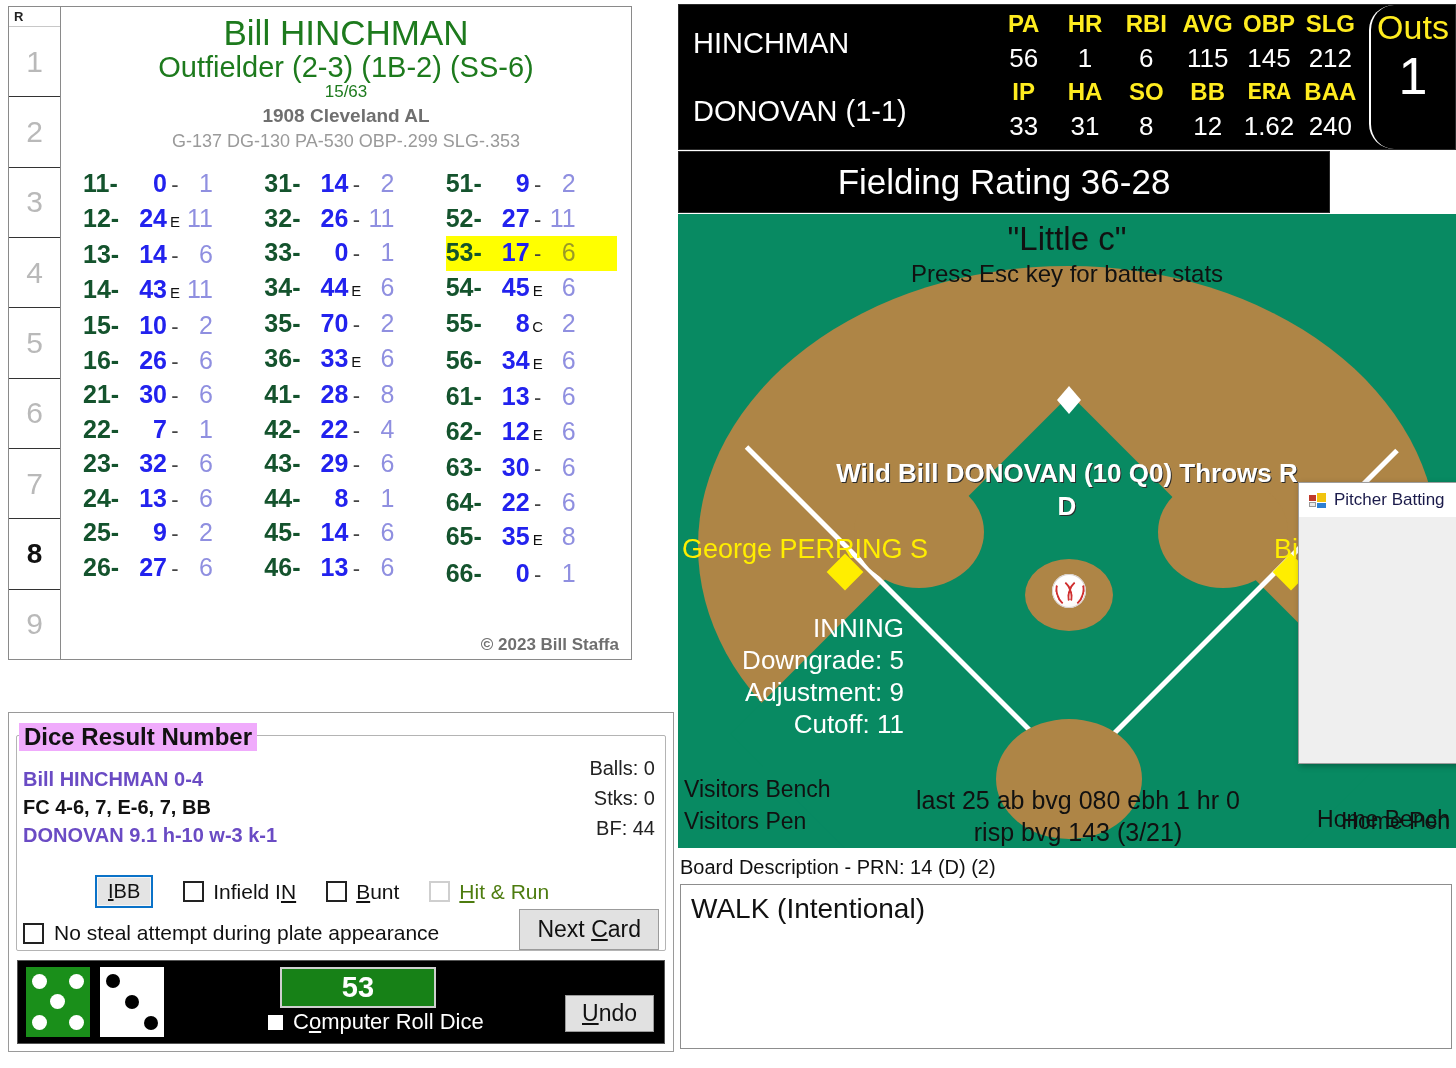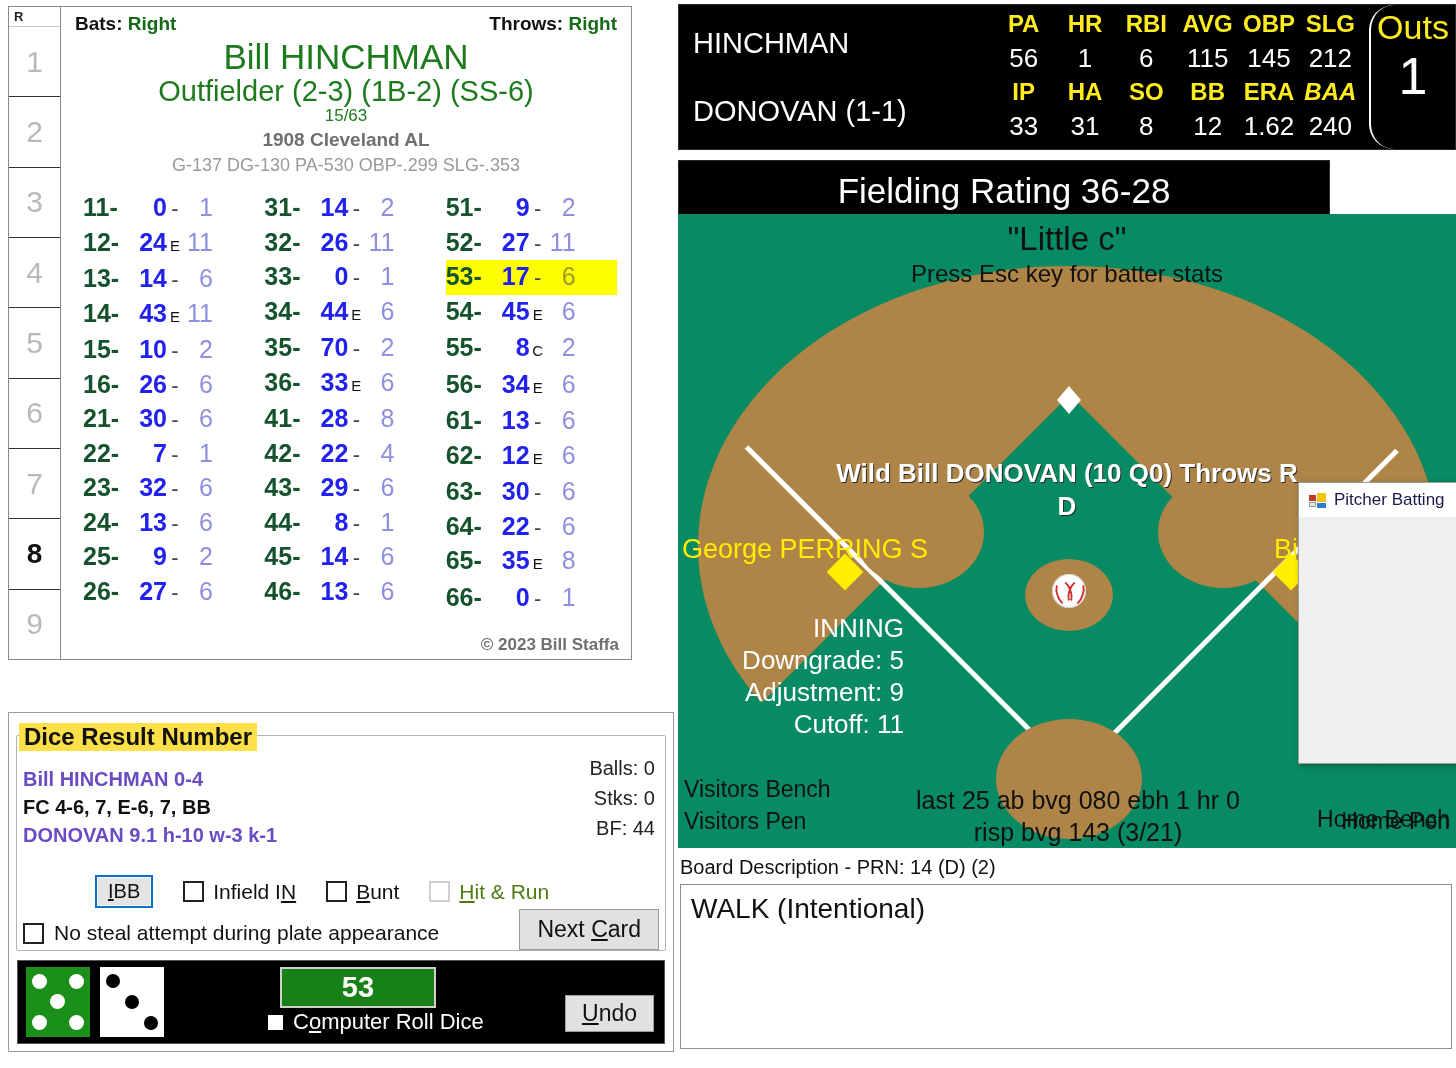--- a/index.html
+++ b/index.html
@@ -92,21 +92,21 @@
     width: 666px; height: 340px;
     background: #ffffff; border: 1px solid #9a9a9a;
     box-sizing: border-box;
   }
   .group-box {
     position: absolute; left: 7px; top: 22px; right: 7px; bottom: 100px;
     border: 1px solid #b4b4b4; border-radius: 2px;
   }
   .group-title {
     position: absolute; left: 10px; top: 10px;
-    background: #fde047; padding: 0 5px;
+    background: #f0abfc; padding: 0 5px;
     font-size: 24px; font-weight: bold; color: #111;
   }
   .drn-lines { position: absolute; left: 14px; top: 52px; }
   .drn-line { font-size: 20px; font-weight: bold; line-height: 28px; white-space: nowrap; }
   .drn-line.purple { color: #6a4bc4; }
   .drn-line.black { color: #111; }
   .count-box {
     position: absolute; right: 18px; top: 40px;
     text-align: right; font-size: 20px; line-height: 30px; color: #222;
   }
@@ -192,21 +192,21 @@
     display: grid;
     grid-template-columns: 300px repeat(6, 1fr);
     grid-template-rows: 30px 38px 30px 38px;
     align-items: center;
     padding: 4px 8px 4px 14px; box-sizing: border-box;
   }
   .sb-name { color: #fff; font-size: 29px; grid-row: span 2; }
   .sb-hdr { color: #ffec1f; font-size: 24px; font-weight: bold; text-align: center; }
   .sb-val { color: #fff; font-size: 26px; text-align: center; }
   .sb-fld {
-    position: absolute; left: 678px; top: 160px;
+    position: absolute; left: 678px; top: 151px;
     width: 652px; height: 62px; background: #000;
     border: 1px solid #2a2a2a; box-sizing: border-box;
     display: flex; align-items: center; justify-content: center;
     color: #ffffff; font-size: 35px;
   }
 
   
   .field {
     position: absolute; left: 678px; top: 214px;
     width: 778px; height: 634px;
@@ -340,30 +340,20 @@
           <div class="inn-cell">3</div>
           <div class="inn-cell">4</div>
           <div class="inn-cell">5</div>
           <div class="inn-cell">6</div>
           <div class="inn-cell">7</div>
           <div class="inn-cell current">8</div>
           <div class="inn-cell last">9</div>
         </div>
     </div>
     <div class="card-body">
-      <div class="bats-throws">
-        <span>
-          <span>Bats:</span>
-          <span class="bt-val">Right</span>
-        </span>
-        <span>
-          <span>Throws:</span>
-          <span class="bt-val">Right</span>
-        </span>
-      </div>
       <div class="player-name">Bill HINCHMAN</div>
       <div class="player-pos">Outfielder (2-3) (1B-2) (SS-6)</div>
       <div class="player-frac">15/63</div>
       <div class="team-line">1908 Cleveland AL</div>
       <div class="stat-line">G-137 DG-130 PA-530 OBP-.299 SLG-.353</div>
 
       <div class="dice-table" id="dice-table">
           <div class="dc-col">
             <div class="dc-row">
               <span class="dc-key">11-</span>
@@ -677,22 +667,22 @@
           <div class="sb-val" style="grid-area: 2 / 3;">1</div>
           <div class="sb-val" style="grid-area: 2 / 4;">6</div>
           <div class="sb-val" style="grid-area: 2 / 5;">115</div>
           <div class="sb-val" style="grid-area: 2 / 6;">145</div>
           <div class="sb-val" style="grid-area: 2 / 7;">212</div>
           <div class="sb-name" style="grid-area: 3 / 1 / 5;">DONOVAN (1-1)</div>
           <div class="sb-hdr" style="grid-area: 3 / 2;">IP</div>
           <div class="sb-hdr" style="grid-area: 3 / 3;">HA</div>
           <div class="sb-hdr" style="grid-area: 3 / 4;">SO</div>
           <div class="sb-hdr" style="grid-area: 3 / 5;">BB</div>
-          <div class="sb-hdr" style="grid-area: 3 / 6;">ERA</div>
-          <div class="sb-hdr" style="grid-area: 3 / 7; font-style: italic;">BAA</div>
+          <div class="sb-hdr" style="grid-area: 3 / 6; font-family: Liberation Mono, monospace;">ERA</div>
+          <div class="sb-hdr" style="grid-area: 3 / 7;">BAA</div>
           <div class="sb-val" style="grid-area: 4 / 2;">33</div>
           <div class="sb-val" style="grid-area: 4 / 3;">31</div>
           <div class="sb-val" style="grid-area: 4 / 4;">8</div>
           <div class="sb-val" style="grid-area: 4 / 5;">12</div>
           <div class="sb-val" style="grid-area: 4 / 6;">1.62</div>
           <div class="sb-val" style="grid-area: 4 / 7;">240</div>
         </div>
     </div>
     <div class="sb-outs">
       <div class="outs-label">Outs</div>

